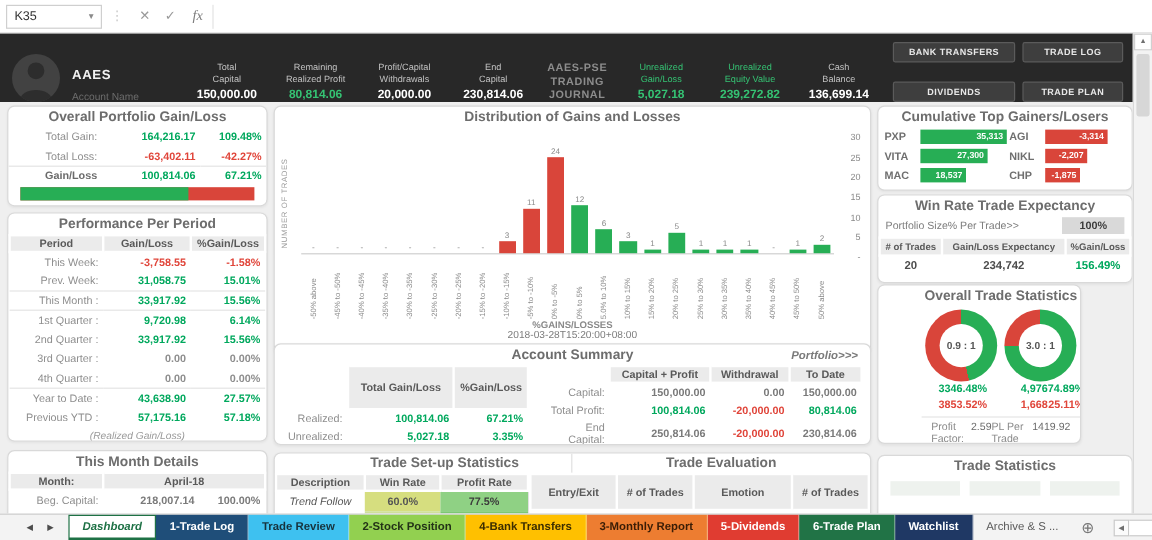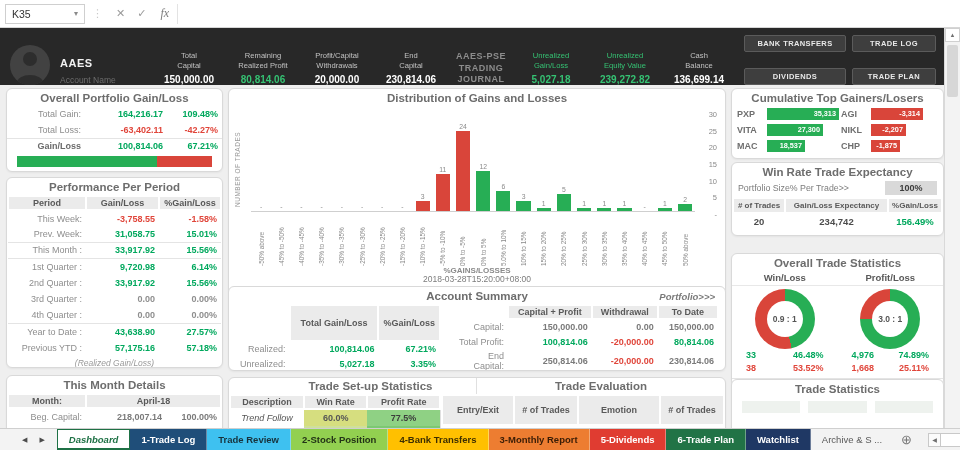--- a/index.html
+++ b/index.html
@@ -118,21 +118,21 @@
   #p-wr { left:731px; top:77px; width:213px; height:74px; }
   .wr-row1 { display:flex; align-items:center; padding:1px 6px 2px; }
   .wr-lbl { flex:1; color:#7c7c7c; font-size:8.8px; }
   .wr-100 { width:52px; background:#d9d9d9; font-weight:bold; color:#3c3c3c; text-align:center; font-size:9px; padding:2px 0;}
   #p-wr th { font-size:8px; padding:2px 1px;}
   #p-wr .val { height:16px; font-size:9.5px;}
   .ctr { text-align:center; }
   .dark { color:#4c4c4c; }
 
   
-  #p-ots { left:731px; top:168px; width:213px; height:133px; }
+  #p-ots { left:731px; top:152px; width:170px; height:133px;padding-left:36px; }
   .ots-sub { display:flex; border-bottom:1px solid #e8e8e8; }
   .ots-sub div { flex:1; text-align:center; font-size:9.5px; font-weight:bold; color:#595959; padding:1px 0 2px;}
   .donuts { display:flex; }
   .dhalf { flex:1; display:flex; justify-content:center; padding:3px 0 1px;}
   .donut { width:60px; height:60px; border-radius:50%; position:relative; }
   .donut .hole { position:absolute; left:12px; top:12px; width:36px; height:36px; border-radius:50%;
                  background:#fff; display:flex; align-items:center; justify-content:center;
                  font-size:8.5px; font-weight:bold; color:#555;}
   .ots-rows { display:flex; }
   .ots-rows .half { flex:1; padding:0 14px; }
@@ -684,24 +684,20 @@
         <td class="val ctr dark">20</td>
         <td class="val ctr dark">234,742</td>
         <td class="val ctr pos">156.49%</td>
       </tr>
     </tbody>
       </table>
   </div>
 
   <div class="panel" id="p-ots">
     <div class="ptitle">Overall Trade Statistics</div>
-    <div class="ots-sub">
-      <div>Win/Loss</div>
-      <div>Profit/Loss</div>
-    </div>
     <div class="donuts">
       <div class="dhalf">
         <div class="donut" id="donut-wl" style="background: conic-gradient(var(--chart-green) 0 46.48%, var(--chart-red) 46.48% 100%);">
           <div class="hole">0.9 : 1</div>
         </div>
       </div>
       <div class="dhalf">
         <div class="donut" id="donut-pl" style="background: conic-gradient(var(--chart-green) 0 74.89%, var(--chart-red) 74.89% 100%);">
           <div class="hole">3.0 : 1</div>
         </div>

